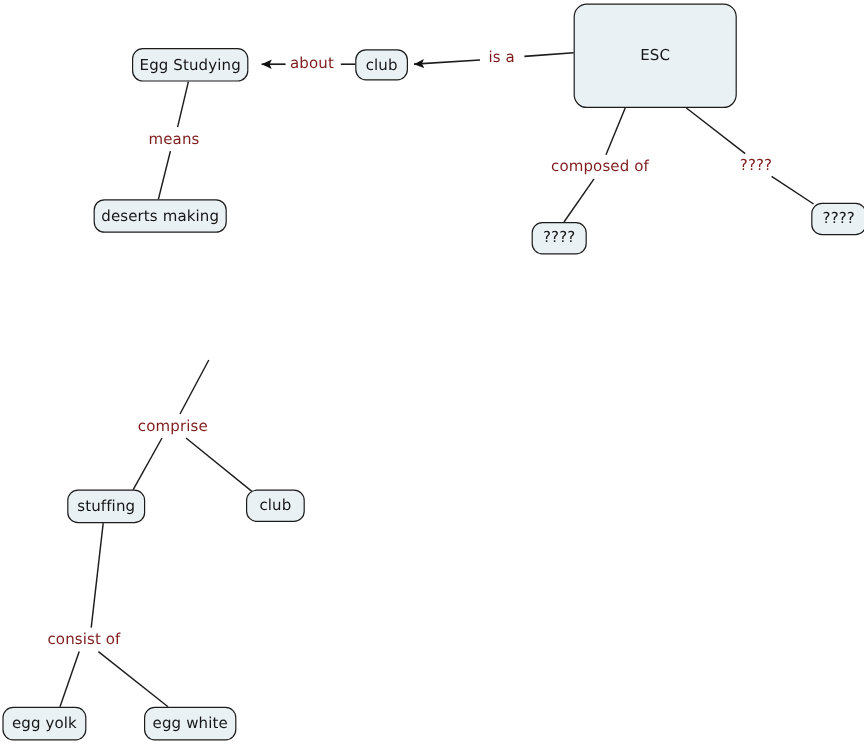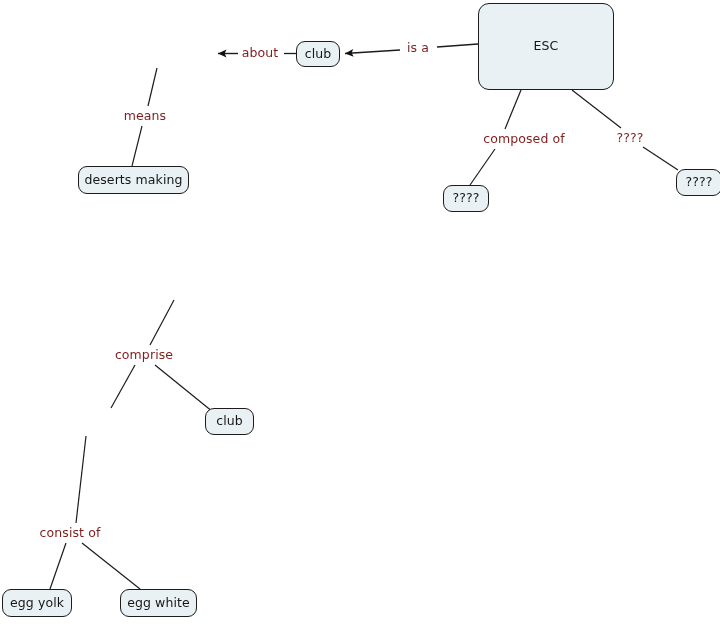--- a/index.html
+++ b/index.html
@@ -99,20 +99,23 @@
       <line x1="155" y1="365" x2="213" y2="412" stroke="#1c1c1c" stroke-width="1.2"></line>
     </g>
 
     <g>
       <line x1="86" y1="436" x2="76" y2="523" stroke="#1c1c1c" stroke-width="1.2"></line>
       <line x1="66" y1="543" x2="50" y2="589" stroke="#1c1c1c" stroke-width="1.2"></line>
       <line x1="82" y1="543" x2="140" y2="589" stroke="#1c1c1c" stroke-width="1.2"></line>
     </g>
   </svg>
 
+  <div class="node" style="left:110px; top:40px; width:97px; height:28px;">
+    <span>Egg Studying</span>
+  </div>
 
   <div class="node" style="left:296px; top:41px; width:44px; height:26px;">
     <span>club</span>
   </div>
 
   <div class="node big" style="left:478px; top:3px; width:136px; height:87px;">
     <span>ESC</span>
   </div>
 
   <div class="node" style="left:78px; top:166px; width:111px; height:28px;">
@@ -121,40 +124,43 @@
 
   <div class="node" style="left:443px; top:185px; width:46px; height:27px;">
     <span>????</span>
   </div>
 
   <div class="node" style="left:676px; top:169px; width:46px; height:27px;">
     <span>????</span>
   </div>
 
 
+  <div class="node" style="left:56px; top:408px; width:65px; height:28px;">
+    <span>stuffing</span>
+  </div>
 
   <div class="node" style="left:205px; top:408px; width:49px; height:27px;">
     <span>club</span>
   </div>
 
   <div class="node" style="left:2px; top:589px; width:70px; height:28px;">
     <span>egg yolk</span>
   </div>
 
   <div class="node" style="left:120px; top:589px; width:77px; height:28px;">
     <span>egg white</span>
   </div>
 
   <div class="edge-label" style="left:260px; top:53px;">about</div>
 
   <div class="edge-label" style="left:418px; top:48px;">is a</div>
 
   <div class="edge-label" style="left:145px; top:116px;">means</div>
 
-  <div class="edge-label" style="left:524px; top:139px;">composed of</div>
+  <div class="edge-label" style="left:500px; top:139px;">composed of</div>
 
   <div class="edge-label" style="left:630px; top:138px;">????</div>
 
   <div class="edge-label" style="left:144px; top:355px;">comprise</div>
 
   <div class="edge-label" style="left:70px; top:533px;">consist of</div>
 
 </div>
 
 </body></html>

